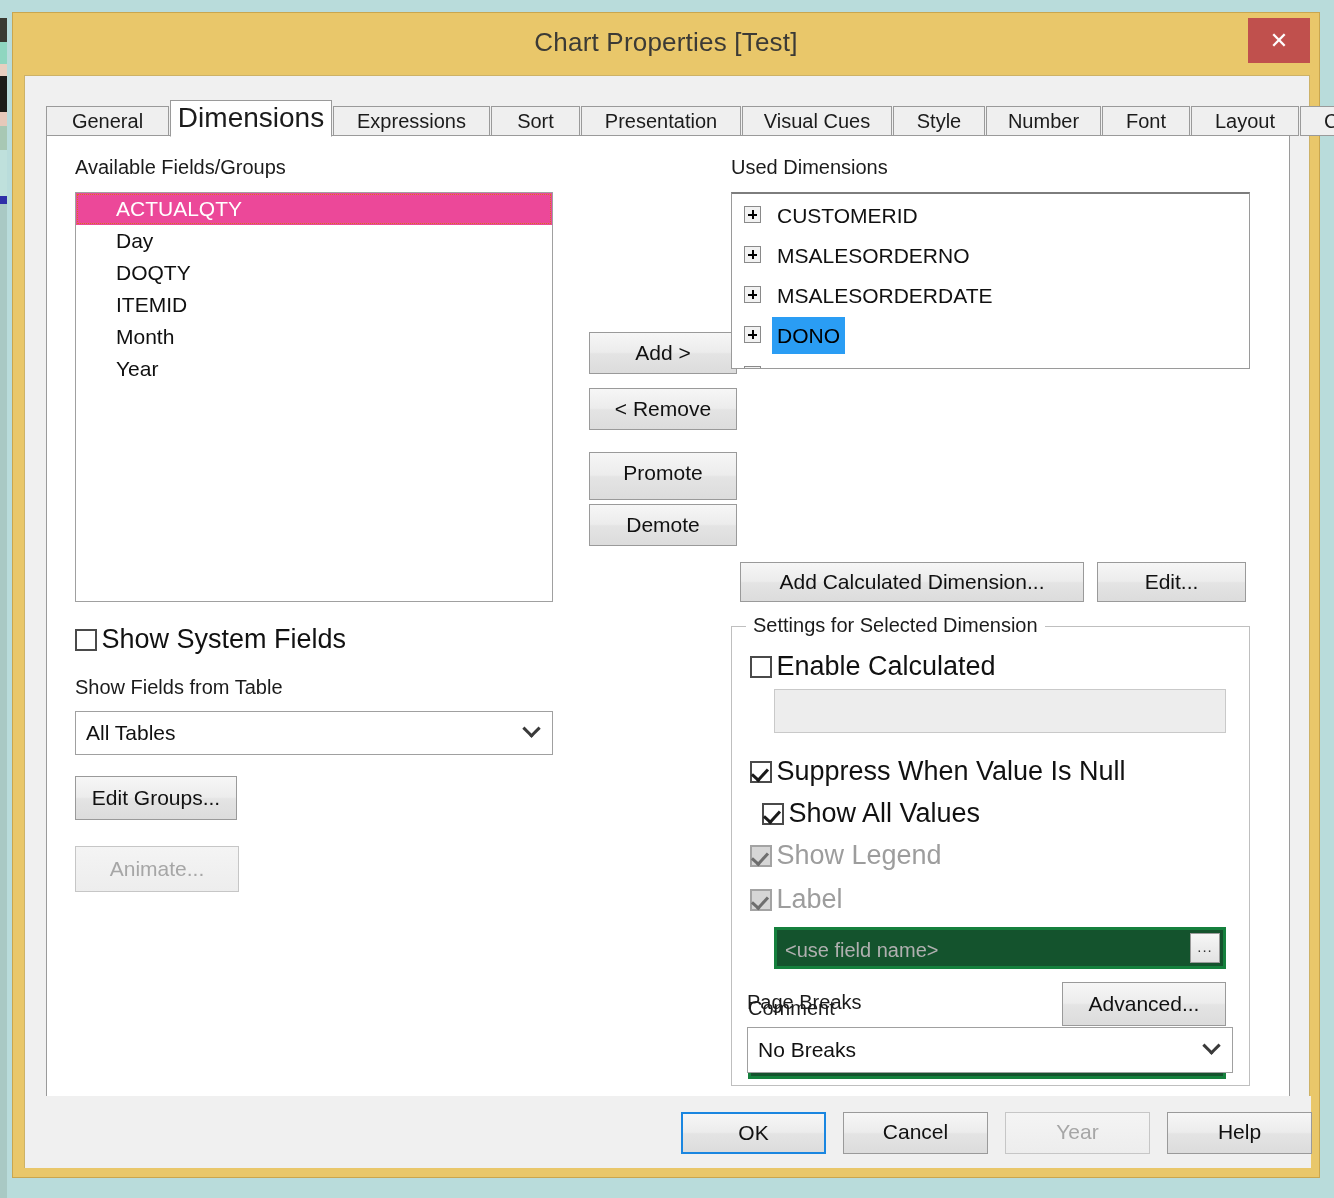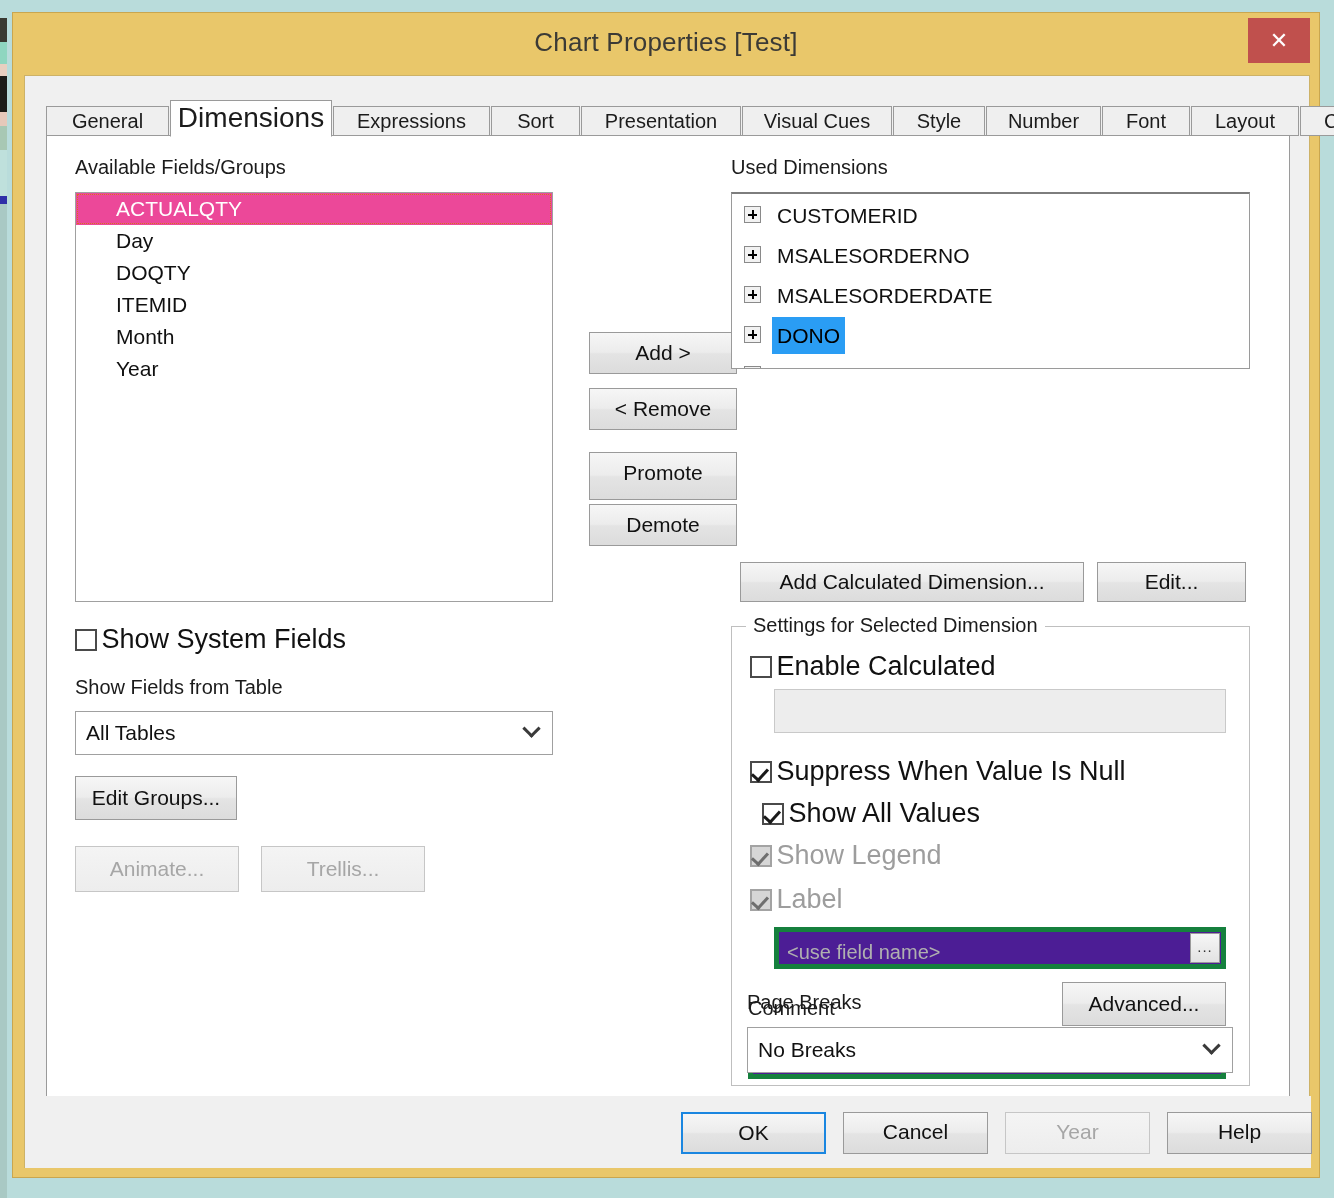--- a/index.html
+++ b/index.html
@@ -225,22 +225,22 @@
   .cbox.disabled.checked::after { border-color: #6e6e6e; }
   .cb-label {
     display: inline-block; vertical-align: middle;
     font-size: 27px; color: #111111; margin-left: 0;
   }
   .cb-label.disabled { color: #9d9d9d; }
 
   
   .tinput {
     position: absolute;
-    background: #4c1d95;
-    border: 5px solid #15803d;
+    background: #14532d;
+    border: 3px solid #15803d;
     font-size: 20px;
     color: #111111;
     padding: 0 8px;
     font-family: "Liberation Sans", sans-serif;
   }
   .tinput.readonly { background: #ededed; border: 1px solid #c9c9c9; }
   .tinput .ph { color: #b0b0b0; }
 
   .dotbtn {
     position: absolute;
@@ -360,21 +360,20 @@
         <div class="caption" style="left:28px; top:540px;">Show Fields from Table</div>
 
         <div class="combo" style="left:28px; top:575px; width:478px; height:44px; line-height:42px;">
           <span class="val">All Tables</span>
           <span class="arrow"></span>
         </div>
 
         <div class="btn" style="left:28px; top:640px; width:162px; height:44px; line-height:42px;">Edit Groups...</div>
 
         <div class="btn disabled" style="left:28px; top:710px; width:164px; height:46px; line-height:44px;">Animate...</div>
-        <div class="btn disabled" style="left:214px; top:710px; width:164px; height:46px; line-height:44px;">Trellis...</div>
 
         <div class="btn" id="btn-add">Add &gt;</div>
         <div class="btn" id="btn-remove">&lt; Remove</div>
         <div class="btn" id="btn-promote">Promote</div>
         <div class="btn" id="btn-demote">Demote</div>
 
         <div class="caption" style="left:684px; top:20px;">Used Dimensions</div>
 
         <div class="listbox" id="used-list">
           <div class="li trow">

